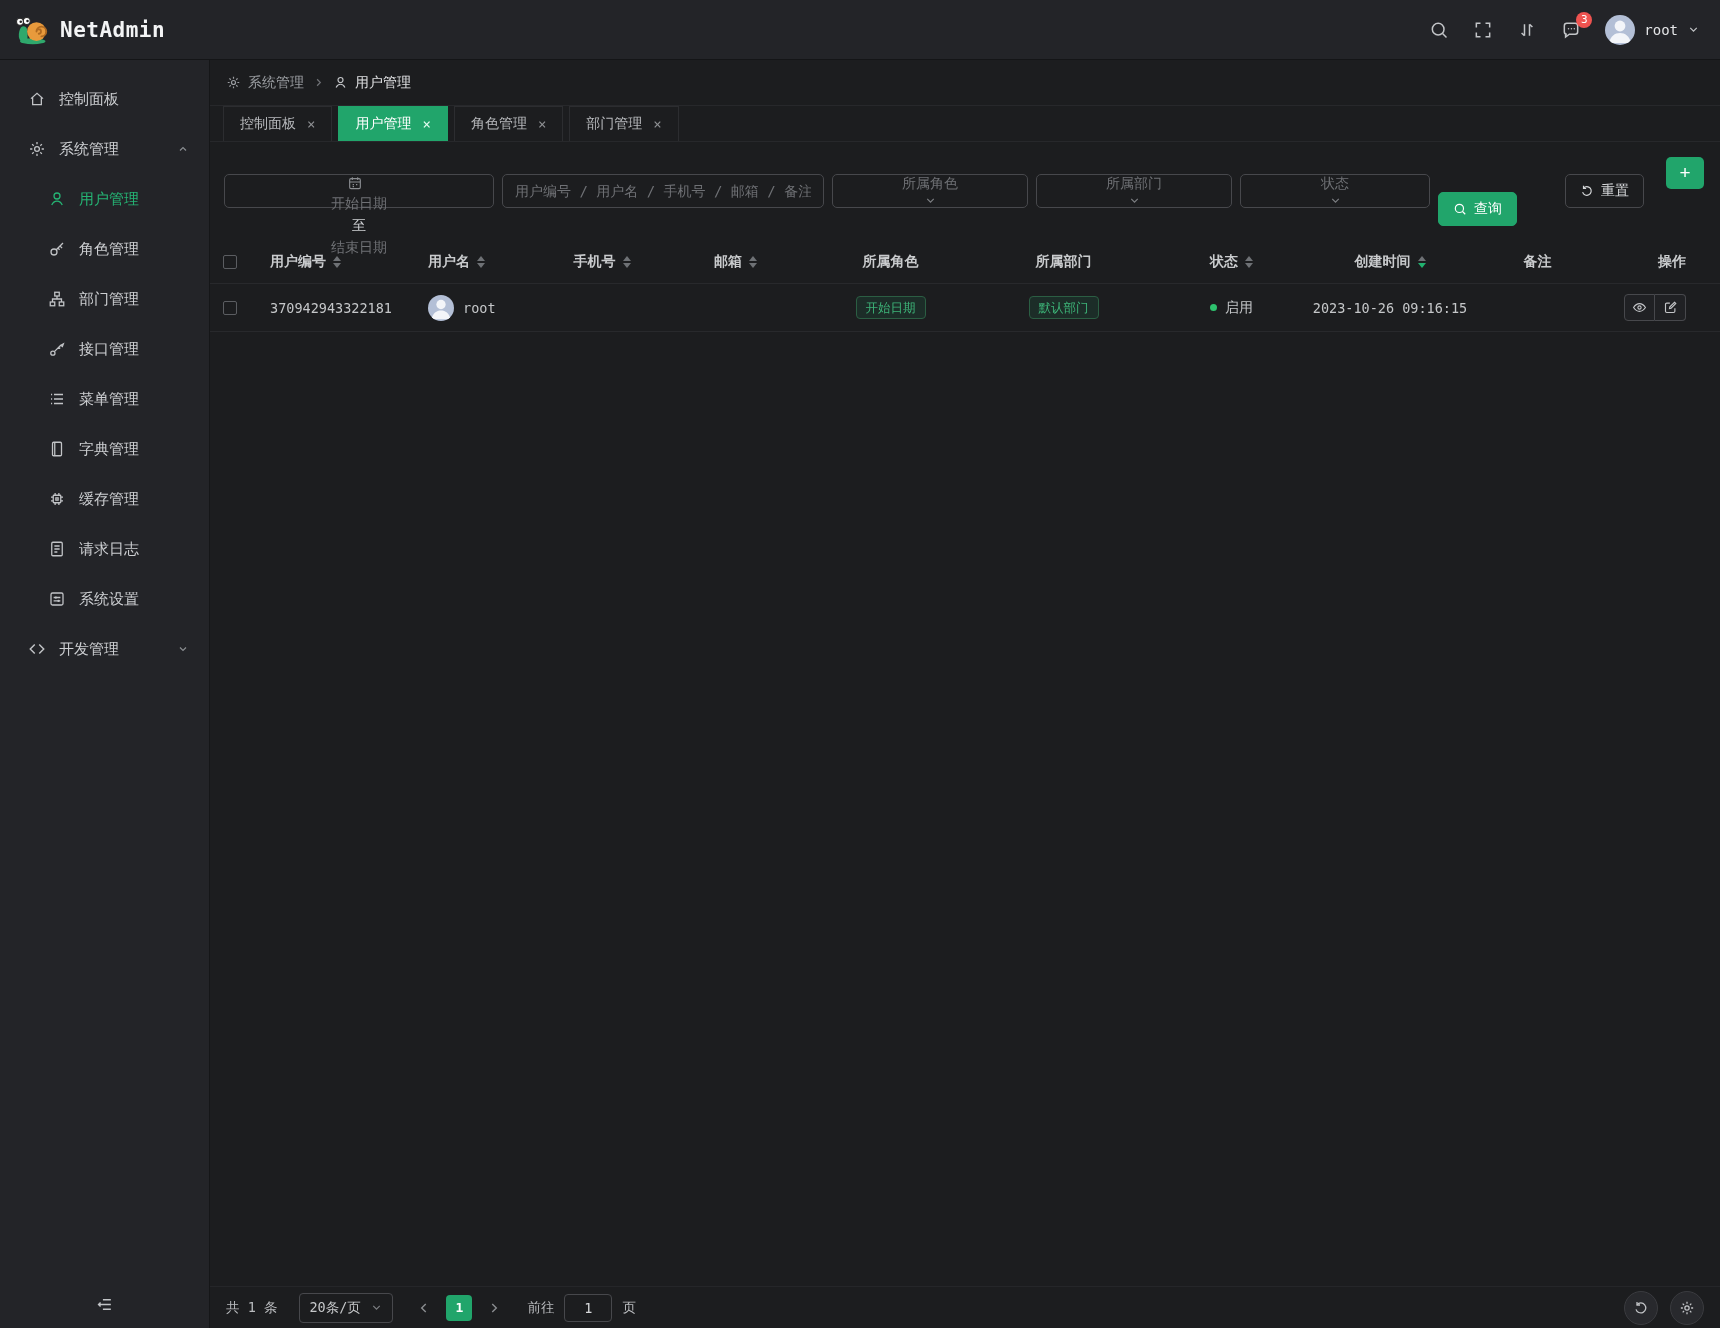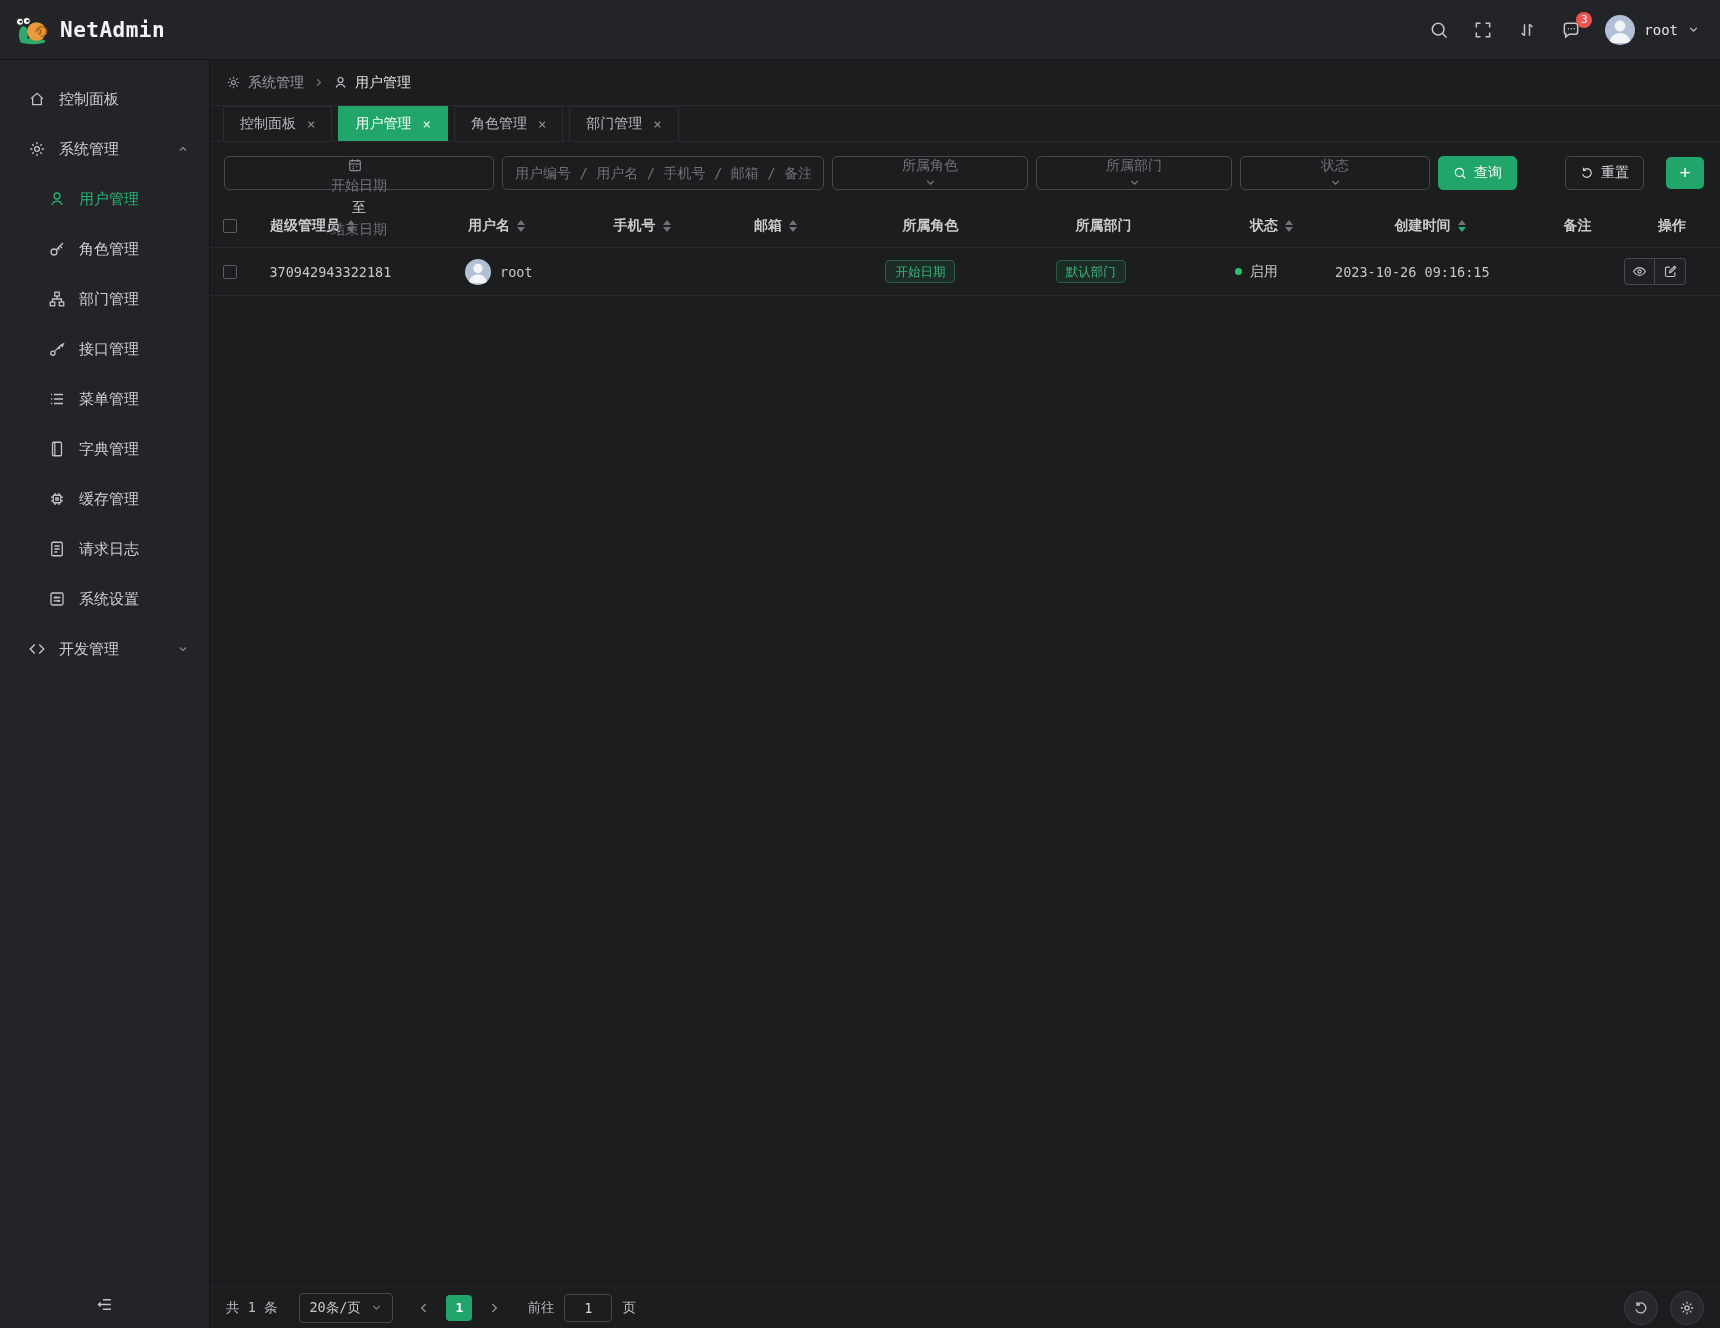--- a/index.html
+++ b/index.html
@@ -94,38 +94,38 @@
   .keyword input::placeholder { color:#6f7175; }
   .select { padding:0 12px; justify-content:space-between; cursor:pointer; }
   .sel-role, .sel-dept { width:196px; }
   .sel-status { width:190px; }
   .sel-chev { width:13px; height:13px; color:#7c7e82; }
   .btn {
     height:34px; border-radius:5px; display:flex; align-items:center; gap:7px;
     padding:0 14px; font-size:14px; cursor:pointer;
   }
   .btn .bic { width:14px; height:14px; }
-  .btn-primary { background:#21a56b; border:1px solid #21a56b; color:#fff; }
+  .btn-primary { background:#21a56b; border:1px solid #21a56b; color:#fff;margin-top:36px; }
   .btn-plain { background:transparent; border:1px solid #47484c; color:#d6d8da;margin-left:40px; }
   .add-btn {
     position:absolute; right:16px; top:15px; width:38px; height:32px;
     background:#21a56b; border-radius:5px; color:#fff; border:none;
     display:flex; align-items:center; justify-content:center;
     font-size:19px; cursor:pointer;
   }
 
   
   .table { width:100%; }
   .trow, .thead { display:flex; align-items:center; border-bottom:1px solid #28292c; }
   .thead { height:44px; font-weight:bold; color:#c9cbcd; }
   .trow { height:48px; color:#c5c7c9; }
   .cell { display:flex; align-items:center; }
   .w-check { width:40px; justify-content:center; }
   .w-id { width:170px; padding-left:20px; }
-  .w-name { width:120px; padding-left:8px;margin-left:40px; }
+  .w-name { width:120px; padding-left:8px; }
   .w-phone { width:124px; justify-content:center; }
   .w-email { width:143px; justify-content:center; }
   .w-role { width:167px; justify-content:center; }
   .w-dept { width:179px; justify-content:center; }
   .w-status { width:157px; justify-content:center; }
   .w-created { width:160px; justify-content:center; }
   .w-remark { width:135px; justify-content:center; }
   .w-ops { flex:1; justify-content:flex-end; padding-right:34px; }
   .checkbox {
     width:14px; height:14px; border:1px solid #5b5d61; border-radius:2px;
@@ -446,21 +446,21 @@
         <span>+</span>
       </button>
     </div>
 
     <div class="table">
       <div class="thead">
         <div class="cell w-check">
             <span class="checkbox"></span>
           </div>
         <div class="cell w-id">
-          <span>超级管理员</span>
+          <span>用户编号</span>
           <span class="sort">
               <span class="caret up"></span>
               <span class="caret down"></span>
             </span>
         </div>
         <div class="cell w-name">
           <span>用户名</span>
           <span class="sort">
               <span class="caret up"></span>
               <span class="caret down"></span>

